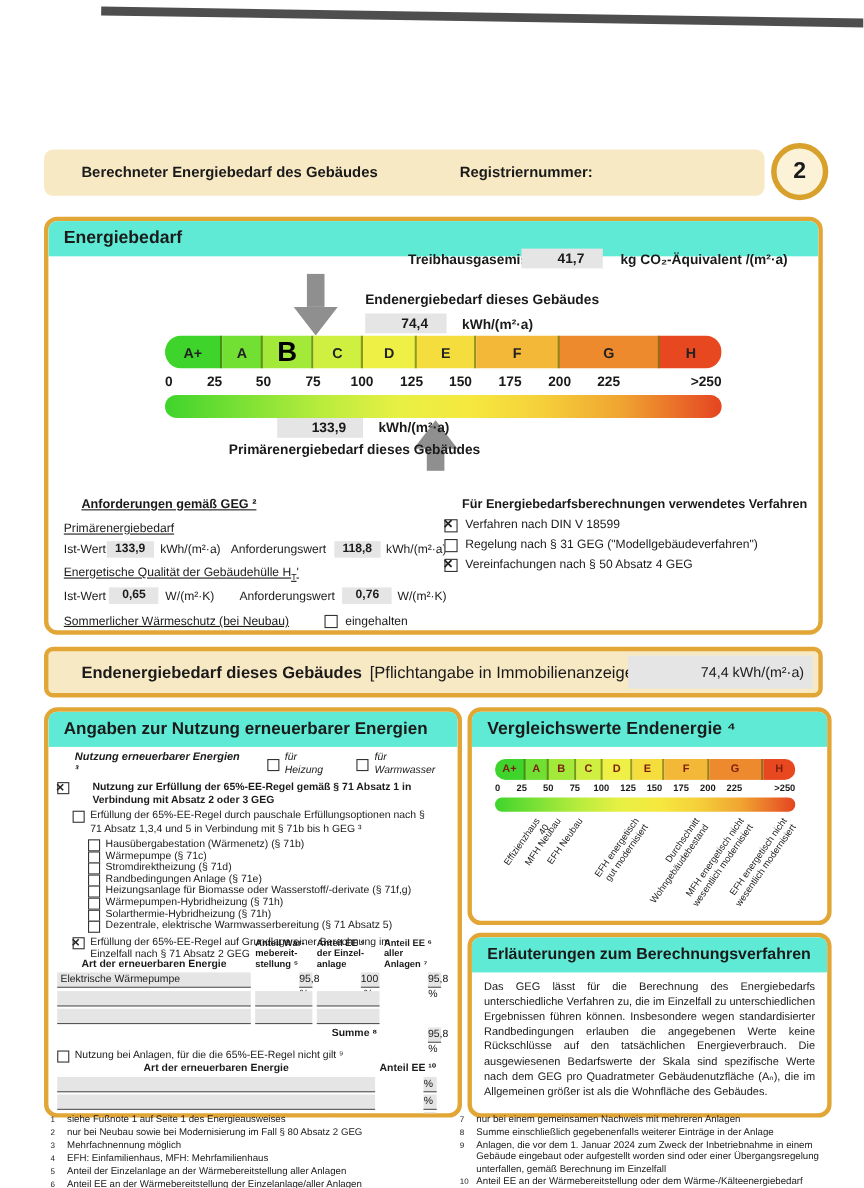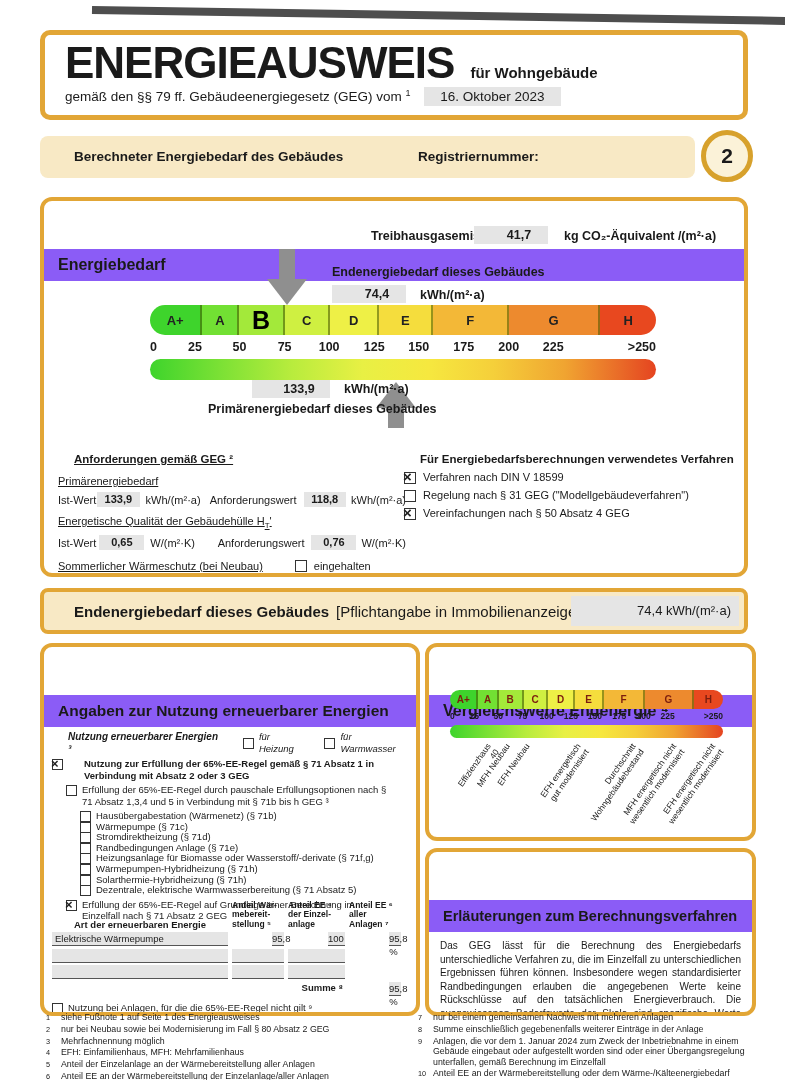--- a/index.html
+++ b/index.html
@@ -17,21 +17,21 @@
   .hdr-sub{font-size:15px;font-weight:bold;margin-left:16px;}
   .hdr-row2{font-size:13.5px;margin-top:2px;padding-left:4px;}
   .date-box{padding:2px 16px;font-size:13.5px;margin-left:10px;}
   
   .meta-bar{position:absolute;left:40px;top:136px;width:655px;height:42px;background:#f8e9c5;border-radius:8px;}
   .badge{position:absolute;left:701px;top:130px;width:52px;height:52px;border-radius:50%;
          border:5px solid #d7a12c;background:#fbf2d8;box-sizing:border-box;
          text-align:center;line-height:42px;font-size:21px;font-weight:bold;}
   
   .panel{position:absolute;background:#fff;border:4px solid #e2a636;border-radius:12px;overflow:hidden;}
-  .band{background:#8b5cf6;font-weight:bold;padding-left:14px;margin-top:48px;}
+  .band{background:#5eead4;font-weight:bold;padding-left:14px;}
   
   .segrow{position:absolute;display:flex;border-radius:15px;overflow:hidden;}
   .seg{position:relative;height:100%;display:flex;align-items:center;justify-content:center;}
   .seg.div{border-right:2px solid rgba(75,85,0,.55);}
   .seg-letter{font-size:13px;font-weight:bold;color:#222;}
   .seg-letter.current{font-size:25px;color:#000;}
   .grad{position:absolute;border-radius:11px;
     background:linear-gradient(90deg,#3ed42c 0%,#7ce135 14%,#b8ec3d 28%,#e8f044 42%,#f6e83f 55%,#f5cf3a 68%,#f0a431 82%,#e96a28 93%,#e54420 100%);}
   .tickrow{position:absolute;}
   .tick{position:absolute;top:0;font-weight:bold;font-size:12.5px;transform:translateX(-50%);}
@@ -79,30 +79,20 @@
   .fn{position:absolute;font-size:8.8px;line-height:10.8px;}
   .fn .fnrow{display:grid;grid-template-columns:15px 1fr;}
   .fn .num{font-size:7.3px;padding-top:1px;}
 </style>
 </head>
 <body>
 
 <div id="page">
   <div class="scan-line"></div>
 
-  <div class="hdr-box">
-    <div style="padding:6px 0 0 20px;">
-      <span class="hdr-title">ENERGIEAUSWEIS</span><span class="hdr-sub">für Wohngebäude</span>
-    </div>
-    <div class="hdr-row2" style="padding-left:20px;">
-      <span>gemäß den §§ 79 ff. Gebäudeenergiegesetz (GEG) vom</span>
-      <sup style="font-size:9px;">1</sup>
-      <span class="vbox date-box">16. Oktober 2023</span>
-    </div>
-  </div>
 
   <div class="meta-bar">
     <span class="abs b" style="left:18px;top:13px;font-size:13.5px;">Berechneter Energiebedarf des Gebäudes</span>
     <span class="abs b" style="left:362px;top:13px;font-size:13.5px;">Registriernummer:</span>
   </div>
   <div class="badge">2</div>
 
   <div class="panel" style="left:40px;top:197px;width:700px;height:372px;">
     <div class="band" style="height:32px;line-height:32px;font-size:16px;">Energiebedarf</div>
 

